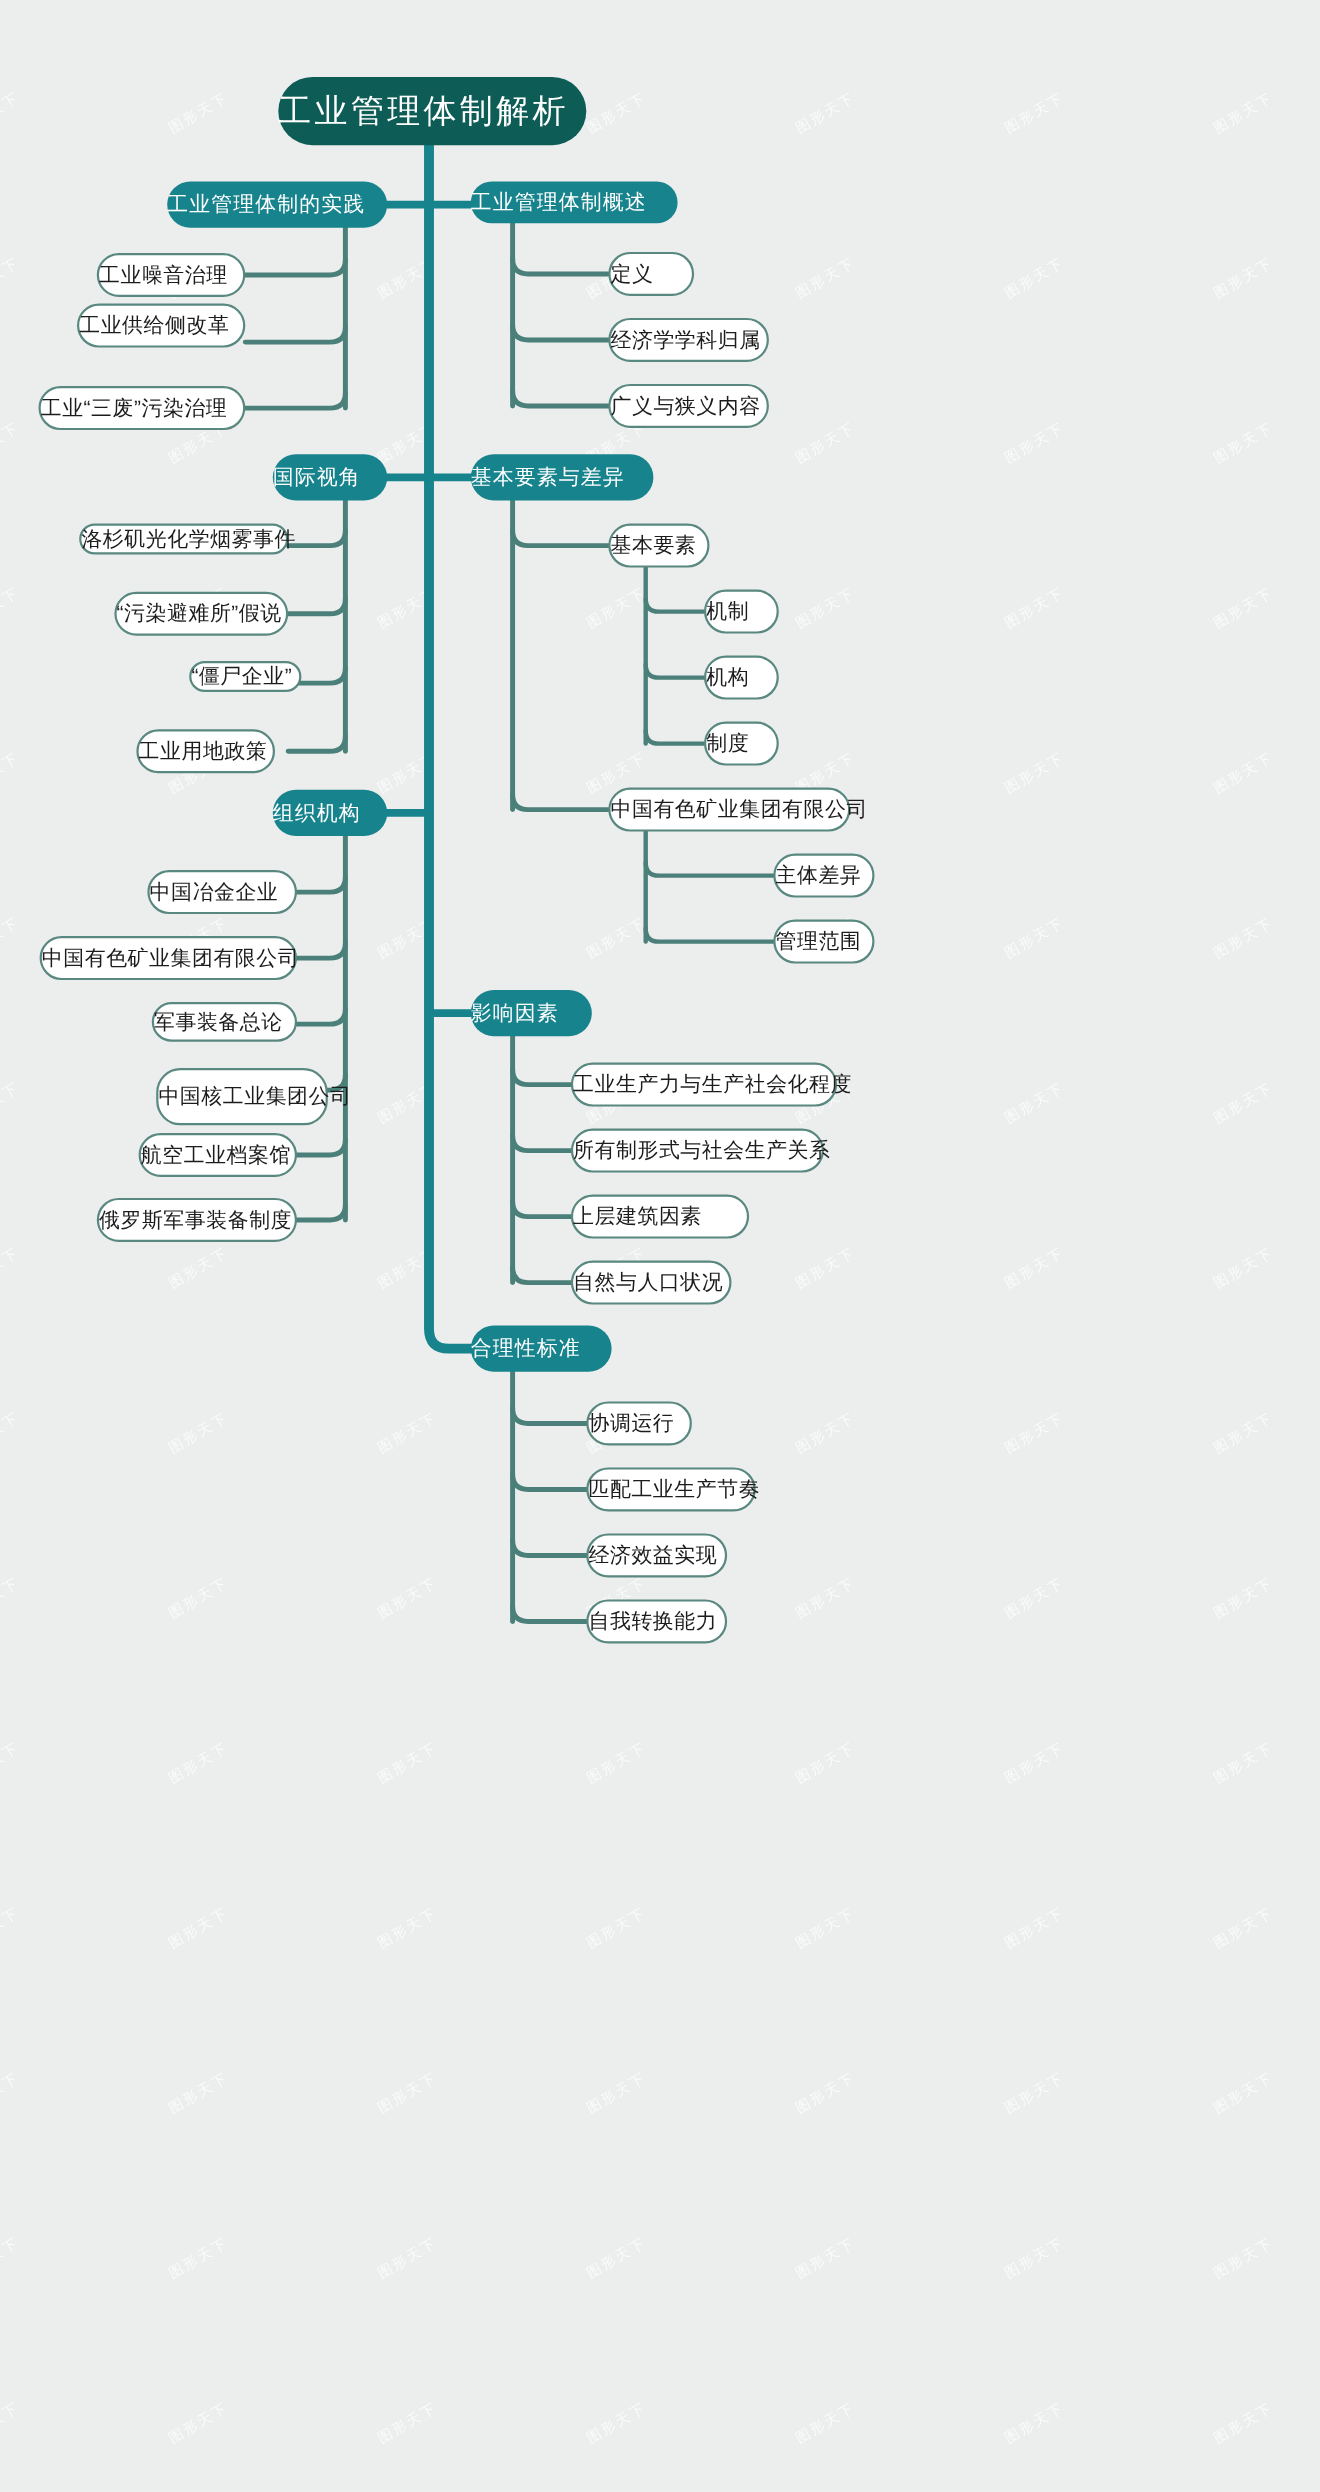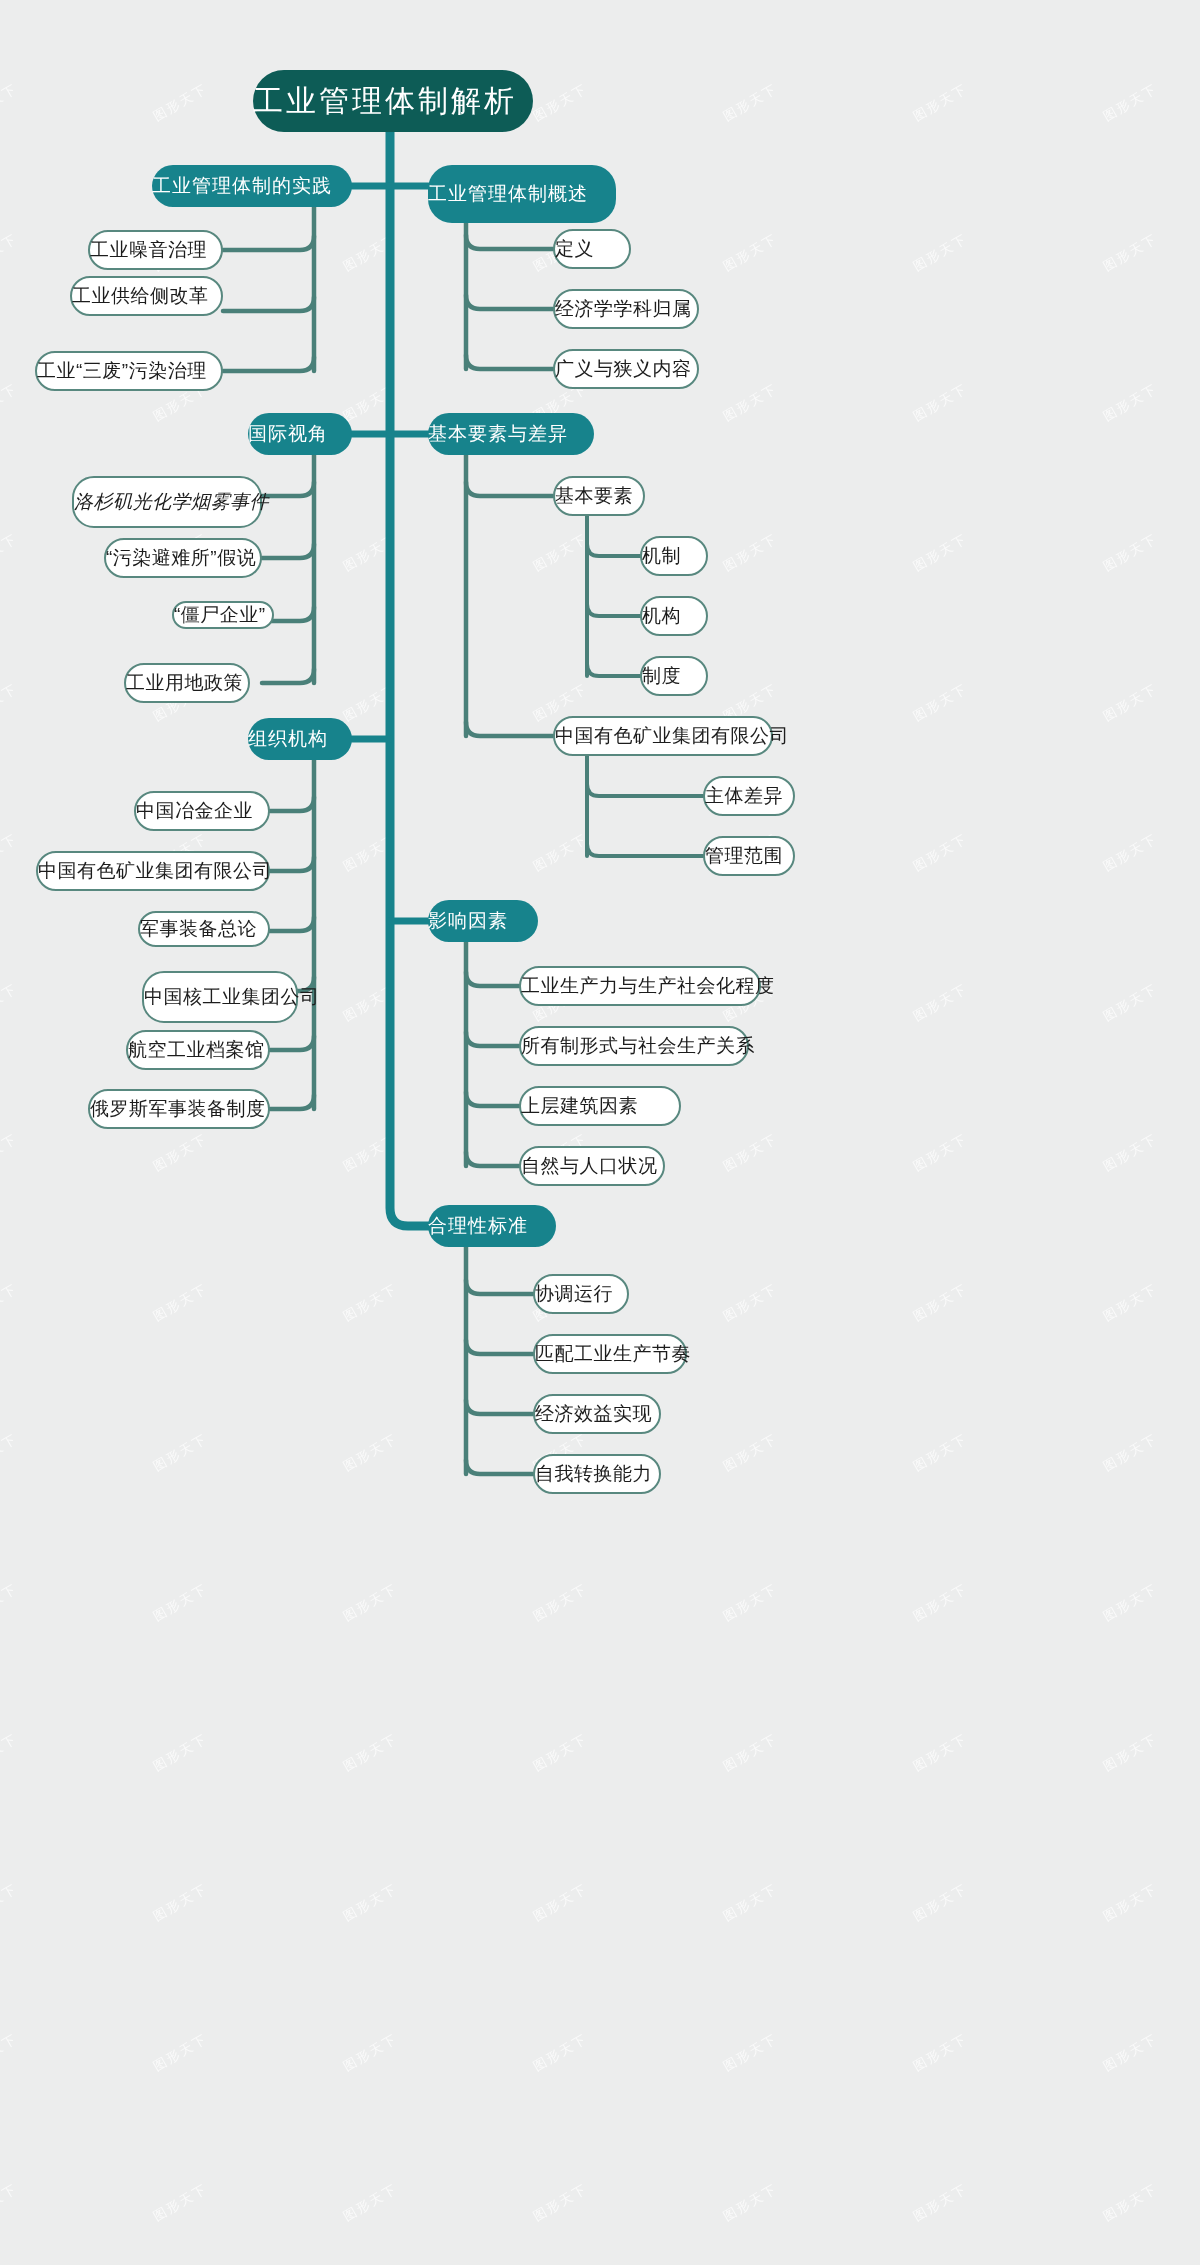--- a/index.html
+++ b/index.html
@@ -201,21 +201,21 @@
       <path d="M 587 784 Q 587 796 599 796 L 703 796" fill="none" stroke="#4a8079" stroke-width="4" stroke-linecap="round" stroke-linejoin="round"></path>
       <path d="M 587 844 Q 587 856 599 856 L 703 856" fill="none" stroke="#4a8079" stroke-width="4" stroke-linecap="round" stroke-linejoin="round"></path>
     </svg>
   <div id="nodes">
       <div class="node n-root" style="left: 253px; top: 70px; width: 280px; height: 62px;">
         <span>工业管理体制解析</span>
       </div>
       <div class="node n-l2" style="left: 152px; top: 165px; width: 200px; height: 42px;">
         <span>工业管理体制的实践</span>
       </div>
-      <div class="node n-l2" style="left: 428px; top: 165px; width: 188px; height: 58px;">
+      <div class="node n-l2" style="left: 428px; top: 165px; width: 188px; height: 38px;">
         <span>工业管理体制概述</span>
       </div>
       <div class="node n-l2" style="left: 248px; top: 413px; width: 104px; height: 42px;">
         <span>国际视角</span>
       </div>
       <div class="node n-l2" style="left: 428px; top: 413px; width: 166px; height: 42px;">
         <span>基本要素与差异</span>
       </div>
       <div class="node n-l2" style="left: 248px; top: 718px; width: 104px; height: 42px;">
         <span>组织机构</span>
@@ -237,21 +237,21 @@
       </div>
       <div class="node n-leaf" style="left: 553px; top: 229px; width: 78px; height: 40px;">
         <span>定义</span>
       </div>
       <div class="node n-leaf" style="left: 553px; top: 289px; width: 146px; height: 40px;">
         <span>经济学学科归属</span>
       </div>
       <div class="node n-leaf" style="left: 553px; top: 349px; width: 146px; height: 40px;">
         <span>广义与狭义内容</span>
       </div>
-      <div class="node n-leaf" style="left: 72px; top: 476px; width: 190px; height: 52px; font-style: italic;">
+      <div class="node n-leaf" style="left: 72px; top: 476px; width: 190px; height: 28px;">
         <span>洛杉矶光化学烟雾事件</span>
       </div>
       <div class="node n-leaf" style="left: 104px; top: 538px; width: 158px; height: 40px;">
         <span>“污染避难所”假说</span>
       </div>
       <div class="node n-leaf" style="left: 172px; top: 601px; width: 102px; height: 28px;">
         <span>“僵尸企业”</span>
       </div>
       <div class="node n-leaf" style="left: 124px; top: 663px; width: 126px; height: 40px;">
         <span>工业用地政策</span>

